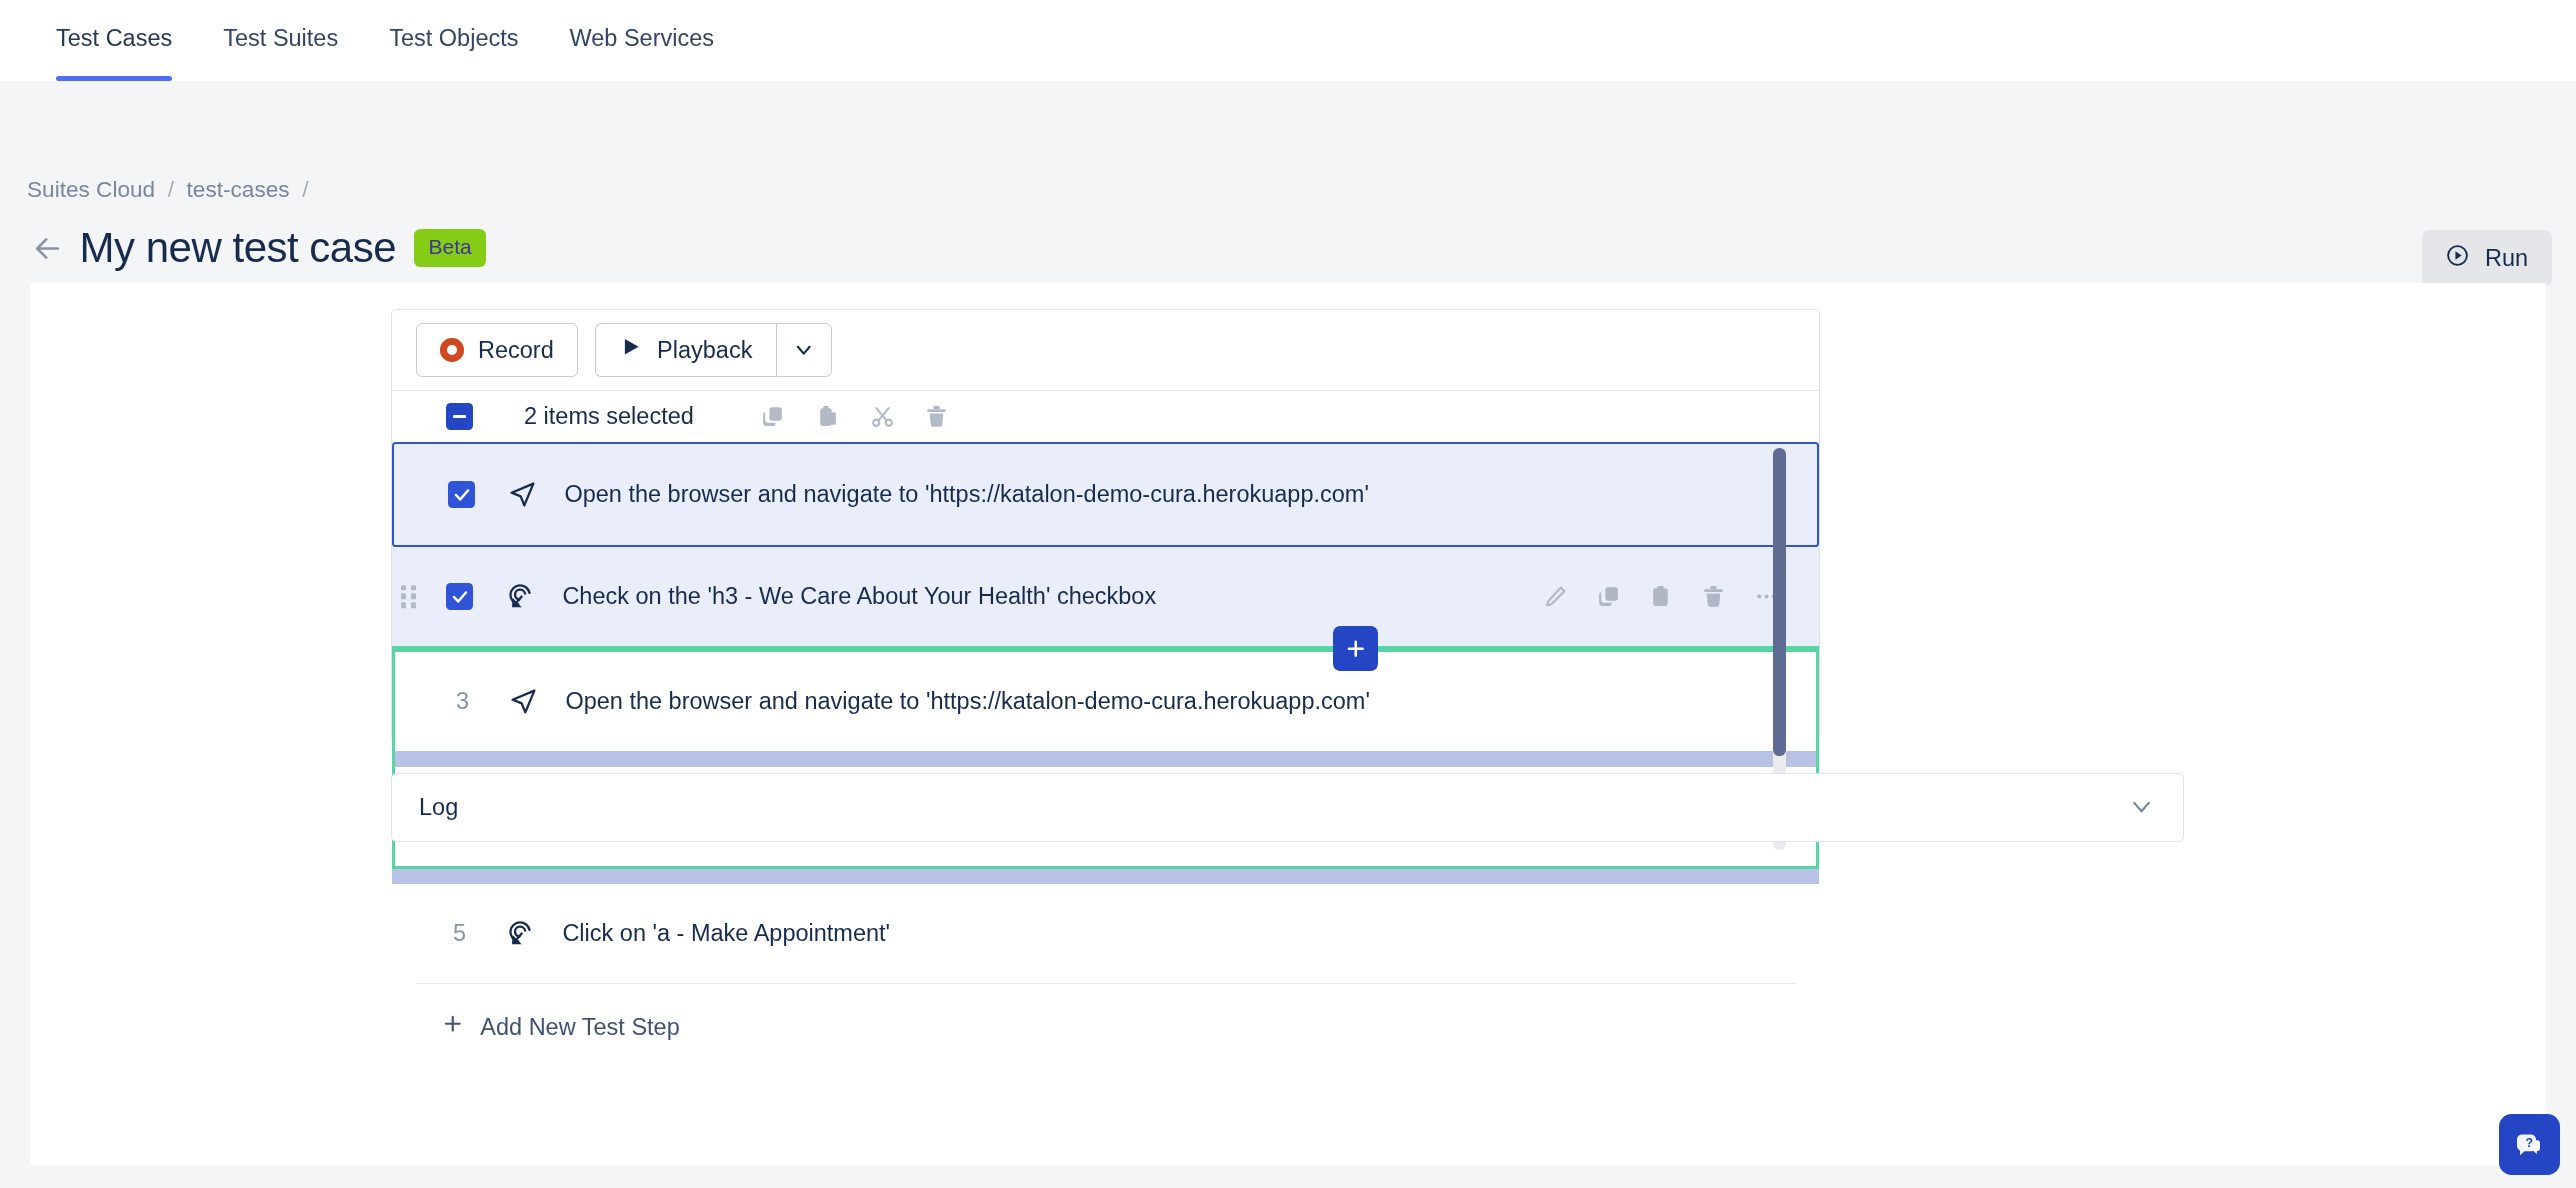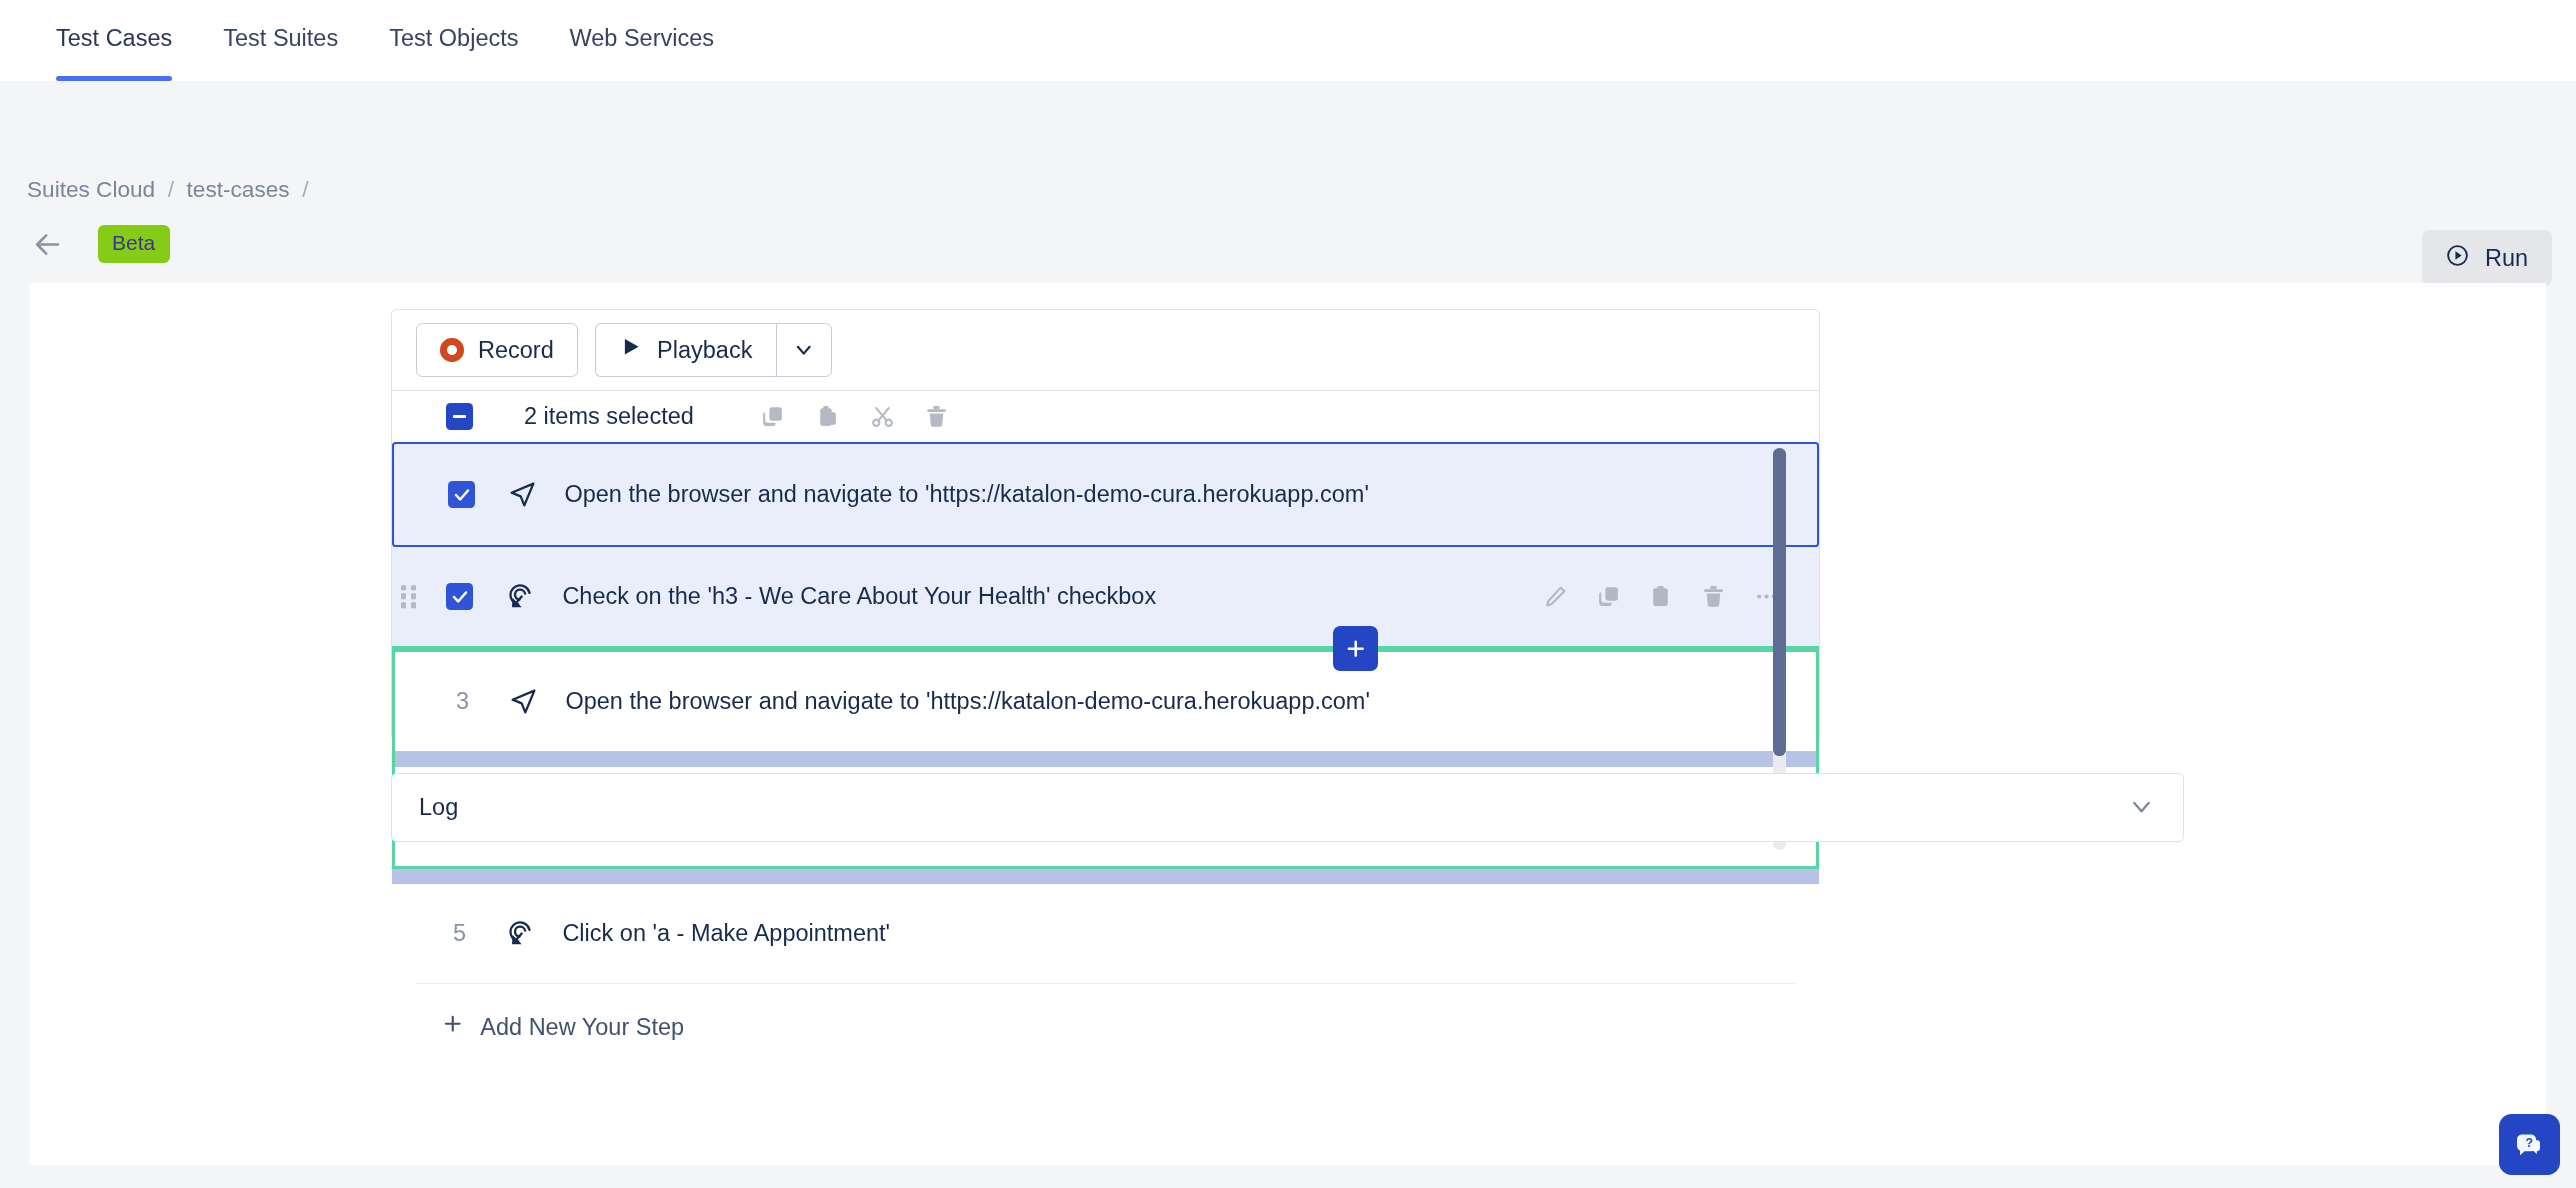--- a/index.html
+++ b/index.html
@@ -315,20 +315,21 @@
     <span class="sep">/</span>
   </div>
 
   <div class="title-row">
     <span class="back-arrow">
       <svg width="31" height="31" viewBox="0 0 24 24" fill="none" stroke="currentColor" stroke-width="2" stroke-linecap="round" stroke-linejoin="round">
           <line x1="20" y1="12" x2="5" y2="12"></line>
           <polyline points="11 19 4 12 11 5"></polyline>
         </svg>
     </span>
+    <h1 class="page-title">My new test case</h1>
     <span class="beta-badge">Beta</span>
   </div>
 
   <div class="saving-row">
     <span class="saving-dot"></span>
     <span>Saving to Cloud...</span>
   </div>
 
   <div class="header-actions">
     <button class="hdr-btn">
@@ -531,21 +532,21 @@
       </div>
     </div>
 
     <div class="addstep">
       <span>
         <svg width="23.5" height="23.5" viewBox="0 0 24 24" fill="none" stroke="currentColor" stroke-width="2.2" stroke-linecap="round">
             <line x1="12" y1="5" x2="12" y2="19"></line>
             <line x1="5" y1="12" x2="19" y2="12"></line>
           </svg>
       </span>
-      <span>Add New Your Step</span>
+      <span>Add New Test Step</span>
     </div>
   </div>
 
   <div class="vscroll">
     <div class="thumb"></div>
   </div>
 
   <div class="logcard">
     <span class="logtitle">Log</span>
     <span class="chev">

